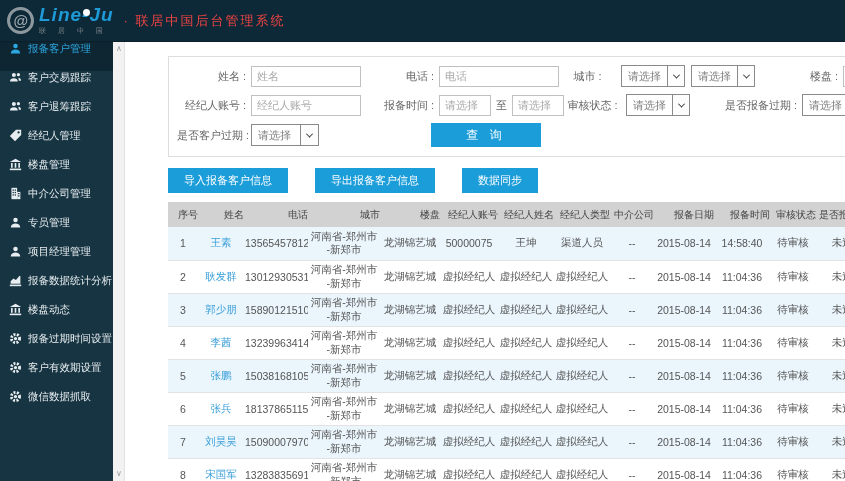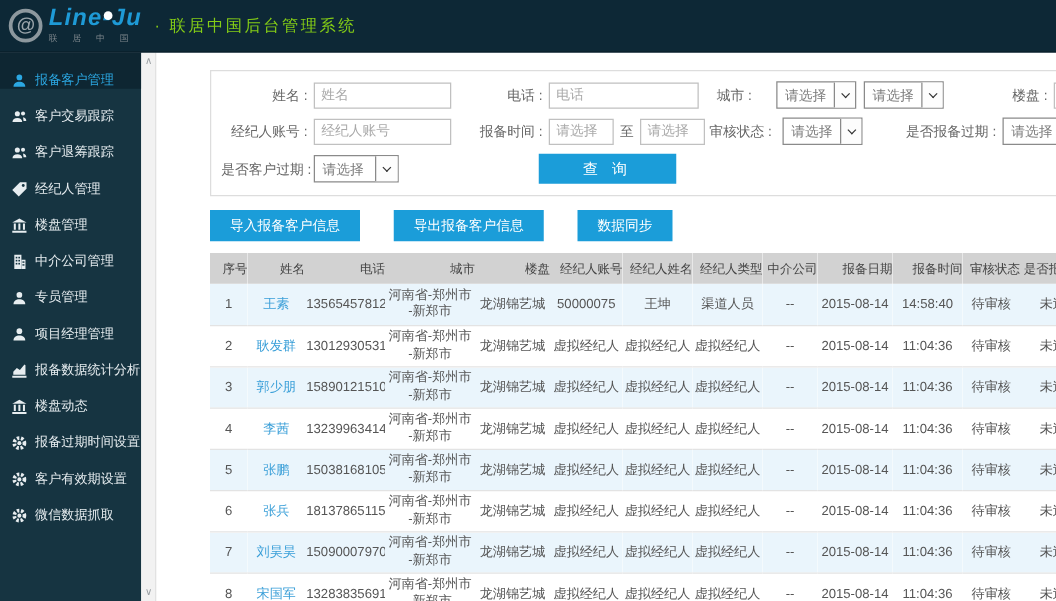--- a/index.html
+++ b/index.html
@@ -13,26 +13,26 @@
   .logo { display:flex; align-items:center; padding-left:7px; }
   .at-circle { width:27px; height:27px; border-radius:50%; border:3px solid #8d989e;
     color:#9aa4aa; font-weight:bold; font-size:15px; display:flex; align-items:center;
     justify-content:center; font-style:italic; }
   .brandbox { margin-left:5px; position:relative; }
   .brand { color:#1e9ad6; font-size:19px; font-weight:bold; font-style:italic;
     letter-spacing:1px; line-height:19px; }
   .brand-sub { color:#7d868c; font-size:7px; letter-spacing:5px; margin-top:2px; }
   .logo-dot { position:absolute; top:4px; left:44px; width:7px; height:7px;
     border-radius:50%; background:#fff; }
-  .app-title { color:#84cc16; font-size:13px; margin-left:10px; letter-spacing:2px; }
+  .app-title { color:#ef4444; font-size:13px; margin-left:10px; letter-spacing:2px; }
 
   
   .sidebar { position:absolute; top:42px; left:0; width:113px; height:439px;
     background:#163441; }
-  .sidebar-item { height:29px; display:flex; align-items:flex-end; padding-left:9px;
+  .sidebar-item { height:29px; display:flex; align-items:flex-start; padding-left:9px;
     color:#e7edf0; font-size:10.5px; cursor:pointer; white-space:nowrap; }
   .sidebar-item .icon { width:15px; margin-right:4px; display:flex; align-items:center; }
   .sidebar-item.active { background:#0e2632; color:#2ba7e2; }
   .scrollstrip { position:absolute; top:42px; left:113px; width:12px; height:439px;
     background:#f2f2f2; border-right:1px solid #e2e2e2; }
   .chev { position:absolute; left:0; width:12px; text-align:center; color:#9aa0a4;
     font-size:8px; line-height:10px; cursor:pointer; }
   .chev.top { top:2px; } .chev.bot { bottom:2px; }
 
   

